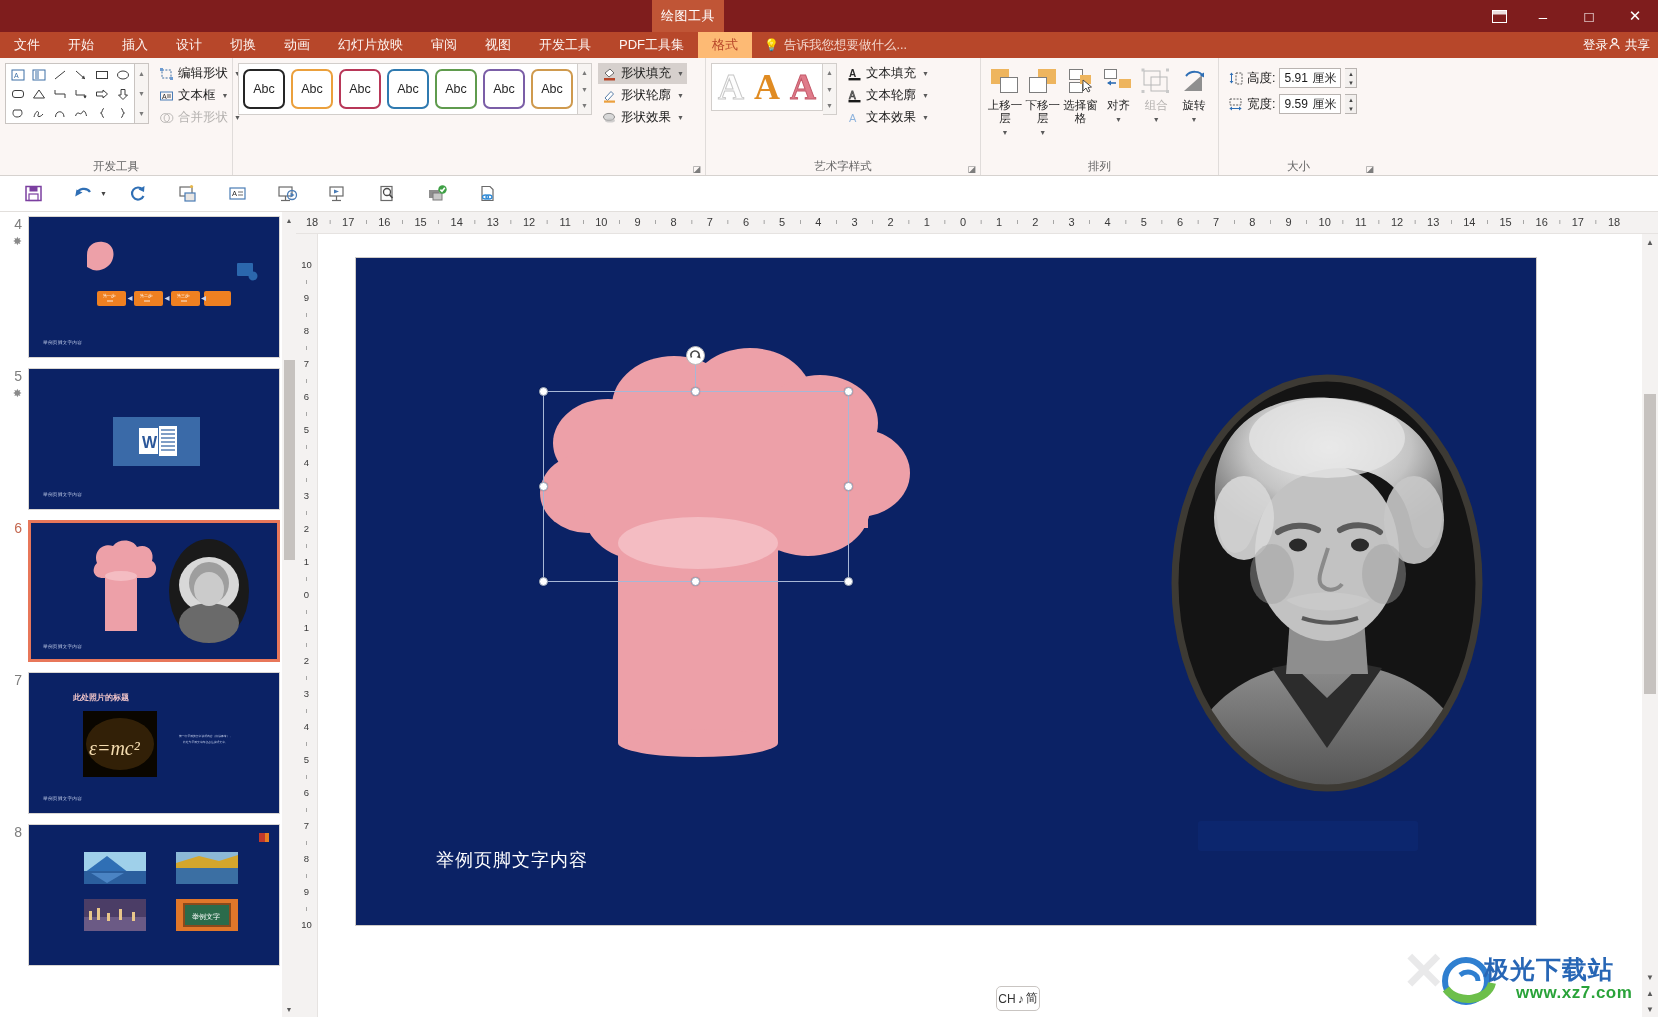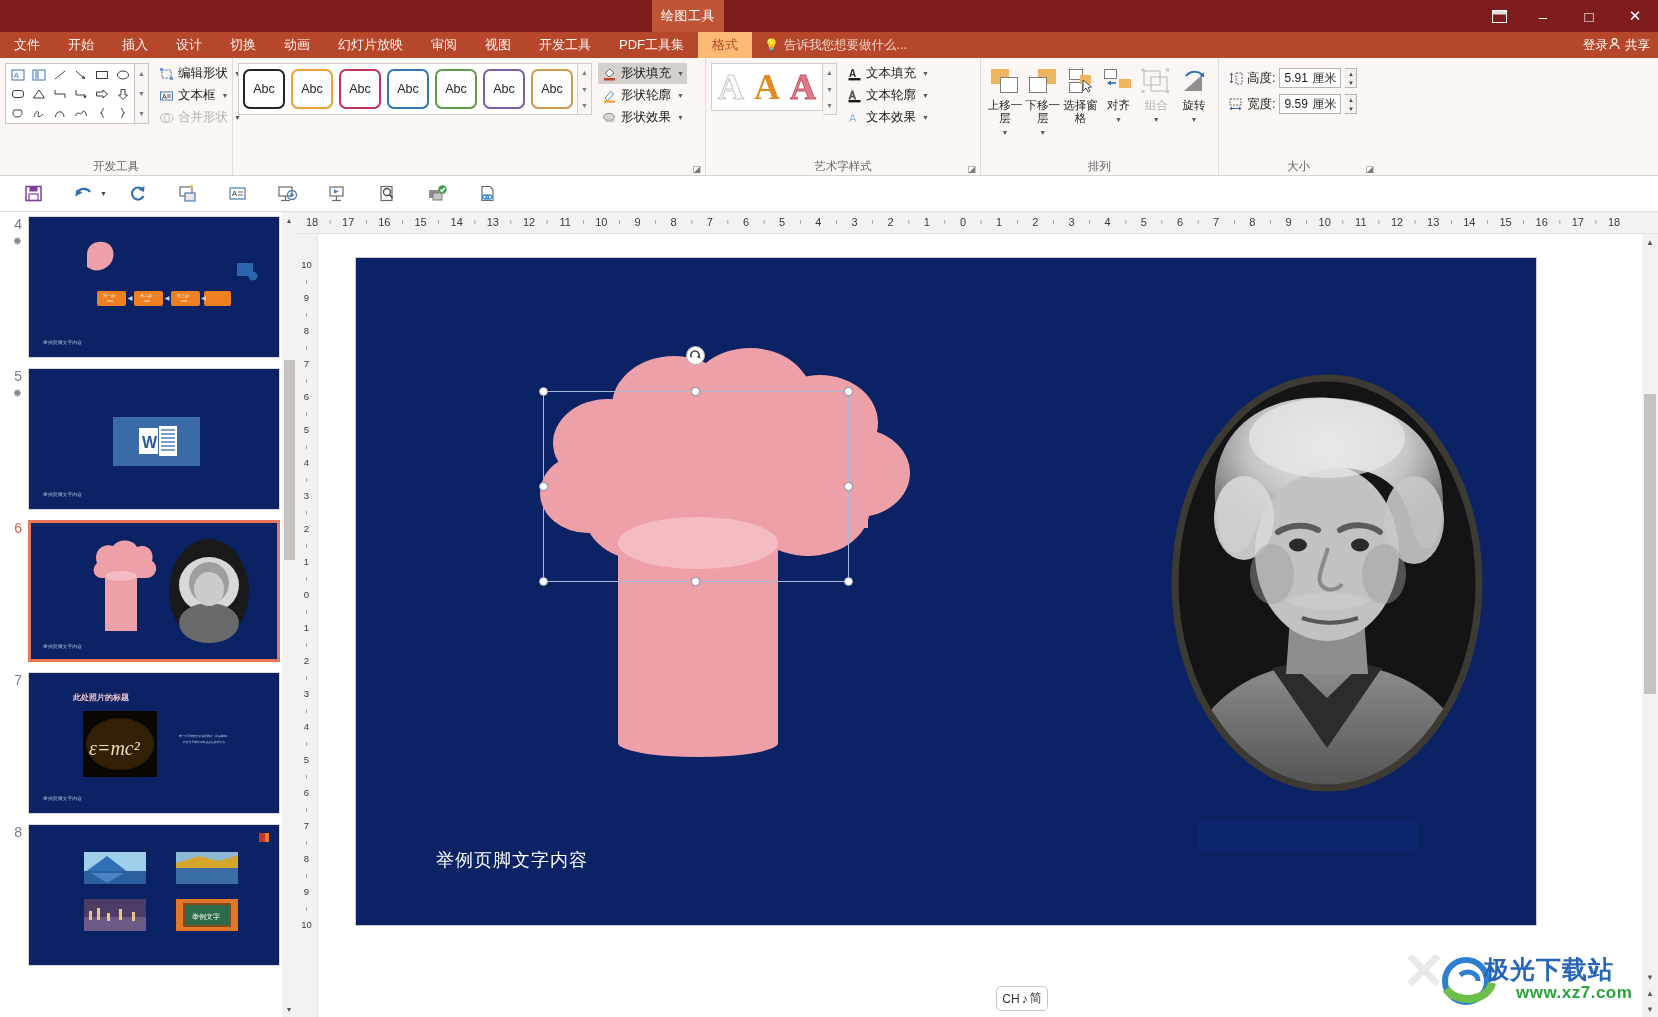--- a/index.html
+++ b/index.html
@@ -183,21 +183,21 @@
     display:flex; align-items:center; padding-left:26px; color:#5f5f5f; font-size:14px;
   }
 
   
   .rightscroll { width:16px; flex:0 0 16px; background:#f4f2f1; position:relative; }
   .rs-btn { position:absolute; left:0; width:16px; height:16px; display:flex; align-items:center; justify-content:center; font-size:8px; color:#5a5a5a; }
   .rs-bar { position:absolute; left:2px; top:160px; width:12px; height:300px; background:#c6c2bf; }
 
   
   .ime {
-    position:absolute; left:996px; bottom:6px; width:52px; height:25px;
+    position:absolute; left:996px; bottom:6px; width:44px; height:25px;
     background:#ffffff; border:1px solid #c9c5c2; border-radius:5px;
     display:flex; align-items:center; justify-content:center; gap:2px; font-size:12px; color:#333;
   }
   .watermark { position:absolute; right:12px; bottom:6px; width:246px; height:72px; pointer-events:none; }
   .wm-text { position:absolute; left:84px; top:14px; font-size:25px; color:#2766b5; font-weight:bold; letter-spacing:1px; }
   .wm-url { position:absolute; left:116px; top:44px; font-size:17px; color:#2aa33a; font-weight:bold; letter-spacing:.5px; }
   .wm-x { position:absolute; left:2px; top:2px; font-size:52px; color:#e9e9ea; font-weight:bold; font-family:"Liberation Serif",serif; }
 </style>
 </head>
 <body>

